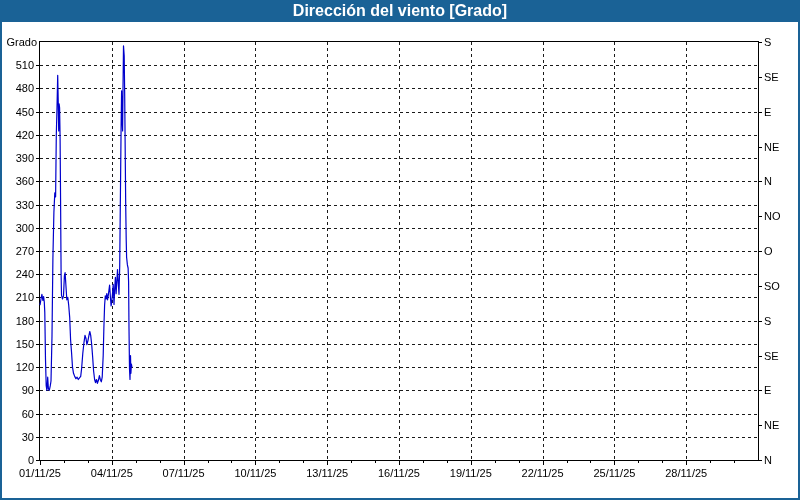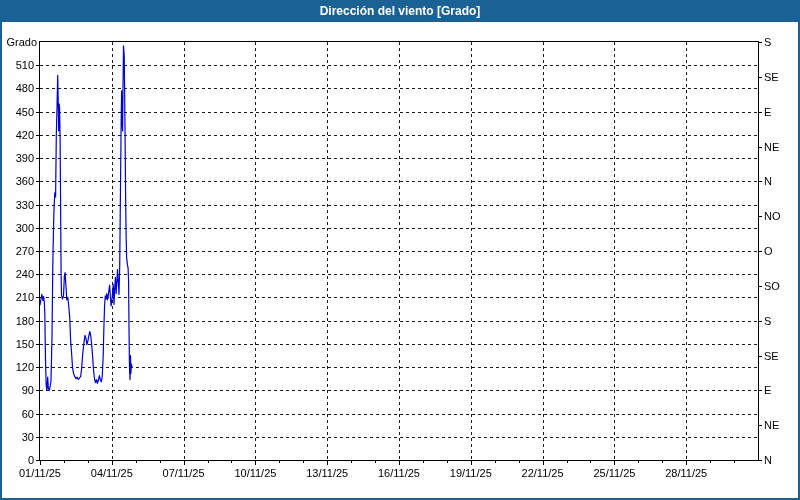--- a/index.html
+++ b/index.html
@@ -1,20 +1,20 @@
 <!DOCTYPE html>
 <html><head>
 <meta charset="utf-8">
 <style>
   html,body{margin:0;padding:0;background:#e8e8e8;font-family:"Liberation Sans",sans-serif;}
   .window{position:relative;width:800px;height:500px;background:#ffffff;overflow:hidden;}
   .frame{position:absolute;inset:0;border:2px solid #1a6296;pointer-events:none;z-index:5;}
   .titlebar{position:absolute;left:0;top:0;width:800px;height:22px;background:#1a6296;
             display:flex;align-items:center;justify-content:center;z-index:4;}
-  .titlebar span{color:#ffffff;font-size:12px;font-weight:bold;}
+  .titlebar span{color:#ffffff;font-size:16px;font-weight:bold;}
   svg{position:absolute;left:0;top:0;z-index:1;}
   text{font-family:"Liberation Sans",sans-serif;}
 </style>
 </head>
 <body>
 
 <div class="window">
   <div class="titlebar" style="background: rgb(26, 98, 150);">
     <span>Dirección del viento [Grado]</span>
   </div>

